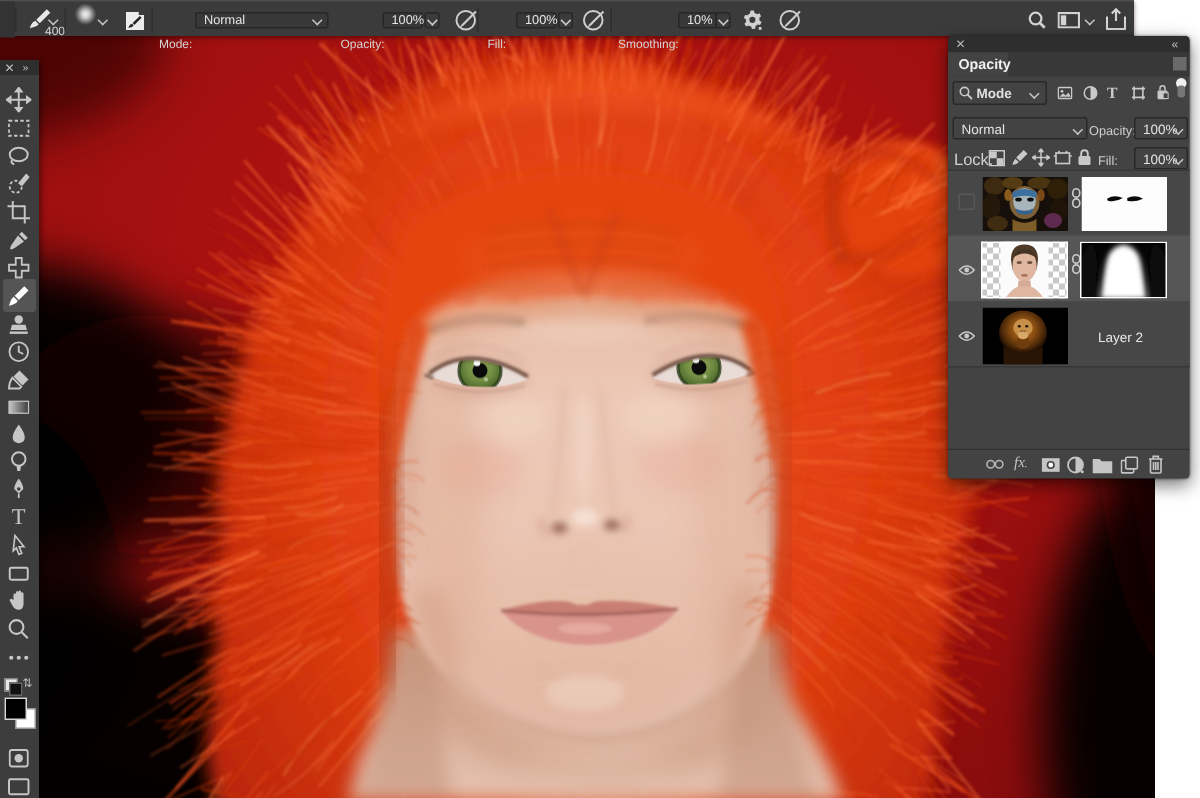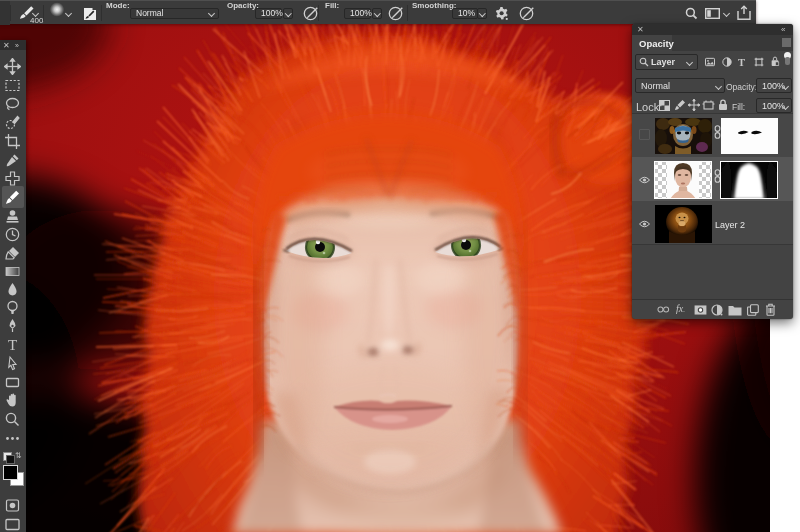--- a/index.html
+++ b/index.html
@@ -1,19 +1,19 @@
 <!DOCTYPE html>
 <html><head><meta charset="utf-8">
 <style>
 html,body{margin:0;padding:0;}
 body{width:800px;height:532px;overflow:hidden;background:#fff;font-family:"Liberation Sans",sans-serif;position:relative;}
 #stage{position:absolute;left:0;top:0;width:800px;height:532px;}
 #photo{position:absolute;left:0;top:24px;}
 #opts{position:absolute;left:0;top:0;width:756px;height:24px;background:#3b3b3b;border-top:1px solid #4f4f4f;box-sizing:border-box;box-shadow:0 1px 3px rgba(40,0,0,.5);}
-.lbl{position:absolute;top:0;font-size:8px;color:#d4d4d4;font-weight:bold;}
+.lbl{position:absolute;top:24px;font-size:8px;color:#d4d4d4;}
 .fld{position:absolute;top:6.5px;height:11.5px;background:#383838;border:1px solid #272727;border-radius:2px;box-sizing:border-box;color:#e6e6e6;font-size:8.5px;line-height:9.5px;}
 .fld .tx{padding-left:5px;}
 .chev{position:absolute;top:6.5px;height:11.5px;width:10px;border:1px solid #272727;border-radius:2px;box-sizing:border-box;}
 .chev:after{content:"";position:absolute;left:2px;top:2.5px;width:3.5px;height:3.5px;border-right:1.3px solid #cfcfcf;border-bottom:1.3px solid #cfcfcf;transform:rotate(45deg);}
 .vchev{position:absolute;width:8px;height:8px;}
 .vchev:after{content:"";position:absolute;left:0;top:0;width:4px;height:4px;border-right:1.3px solid #c9c9c9;border-bottom:1.3px solid #c9c9c9;transform:rotate(45deg);}
 #tools{position:absolute;left:0;top:40px;width:26px;height:492px;background:#3d3d3d;box-shadow:1px 1px 4px rgba(0,0,0,.45);}
 #layers{position:absolute;left:632px;top:24px;width:161px;height:295px;background:#434343;border-radius:3px;box-shadow:0 4px 12px rgba(0,0,0,.55),0 0 2px rgba(0,0,0,.5);}
 </style></head>
 <body>
@@ -1809,21 +1809,21 @@
       <div style="position:absolute;left:149px;top:2px;color:#c0c0c0;font-size:8px;line-height:8px">«</div>
       <div style="position:absolute;left:0;top:11px;width:161px;height:16px;background:#383838"></div>
       <div style="position:absolute;left:0px;top:11px;width:40px;height:16px;background:#434343"></div>
       <div style="position:absolute;left:7px;top:14px;color:#f0f0f0;font-size:9.5px;font-weight:bold">Opacity</div>
       <div style="position:absolute;left:150px;top:14px;width:9px;height:9px;background:#6a6a6a"></div>
       <div style="position:absolute;left:3px;top:30px;width:63px;height:16px;background:#434343;border:1px solid #282828;border-radius:2px;box-sizing:border-box"></div>
       <svg style="position:absolute;left:7px;top:33px" width="10" height="10" viewBox="0 0 10 10">
         <circle cx="4" cy="4" r="2.8" fill="none" stroke="#c9c9c9" stroke-width="1.1"></circle>
         <line x1="6" y1="6" x2="9" y2="9" stroke="#c9c9c9" stroke-width="1.2"></line>
       </svg>
-      <div style="position:absolute;left:19px;top:33px;color:#e0e0e0;font-size:9px;font-weight:bold">Layer</div>
+      <div style="position:absolute;left:19px;top:33px;color:#e0e0e0;font-size:9px;font-weight:bold">Mode</div>
       <div class="vchev" style="left:55px;top:36px"></div>
       <svg style="position:absolute;left:73px;top:33px" width="10" height="10" viewBox="0 0 12 12">
         <rect x="0.6" y="1.6" width="10.8" height="8.8" rx="1" fill="none" stroke="#c9c9c9" stroke-width="1.2"></rect>
         <circle cx="3.6" cy="4.6" r="1.1" fill="#c9c9c9"></circle>
         <path d="M1.5,9 L4.5,6.2 L6.5,8 L8.8,5.6 L10.6,9 Z" fill="#c9c9c9"></path>
       </svg>
       <svg style="position:absolute;left:90px;top:33px" width="10" height="10" viewBox="0 0 12 12">
         <circle cx="6" cy="6" r="5" fill="none" stroke="#c9c9c9" stroke-width="1.2"></circle>
         <path d="M6,1 A5,5 0 0 1 6,11 Z" fill="#c9c9c9"></path>
       </svg>
@@ -2049,21 +2049,21 @@
         </defs>
 <ellipse cx="27" cy="17" rx="16" ry="15" fill="url(#lmane)"></ellipse>
 <ellipse cx="27" cy="13.5" rx="6.5" ry="6" fill="#c89048"></ellipse>
 <ellipse cx="24.5" cy="12.5" rx="1" ry="0.8" fill="#1a0d04"></ellipse>
 <ellipse cx="29.5" cy="12.5" rx="1" ry="0.8" fill="#1a0d04"></ellipse>
 <path d="M25,15.5 L29,15.5 L27,18 Z" fill="#2a1506"></path>
 <ellipse cx="27" cy="18.5" rx="3.5" ry="2.6" fill="#d8a868"></ellipse>
 <path d="M23,20 Q27,23 31,20 L31,26 Q27,29 23,26 Z" fill="#6e3c0e"></path>
 <path d="M14,26 Q27,34 40,26 L40,38 L14,38 Z" fill="#2a1504"></path>
 </svg>
-      <div style="position:absolute;left:83px;top:196px;color:#e8e8e8;font-size:9px">Layer 2</div>
+      <div style="position:absolute;left:100px;top:196px;color:#e8e8e8;font-size:9px">Layer 2</div>
       <div style="position:absolute;left:0;top:275px;width:161px;height:20px;border-top:1px solid #333;box-sizing:border-box;border-radius:0 0 3px 3px"></div>
       <svg style="position:absolute;left:25px;top:281.5px" width="13" height="7" viewBox="0 0 15 8">
         <g fill="none" stroke="#b5b5b5" stroke-width="1.2">
           <circle cx="4" cy="4" r="2.9"></circle>
           <circle cx="10.5" cy="4" r="2.9"></circle>
         </g>
       </svg>
       <div style="position:absolute;left:44px;top:279px;color:#c5c5c5;font-size:10px;font-style:italic;font-family:'Liberation Serif',serif">fx<span style="font-size:7px">.</span></div>
       <svg style="position:absolute;left:62px;top:280.5px" width="13" height="10" viewBox="0 0 14 11">
         <rect x="0.5" y="0.5" width="13" height="10" fill="#c5c5c5"></rect>

